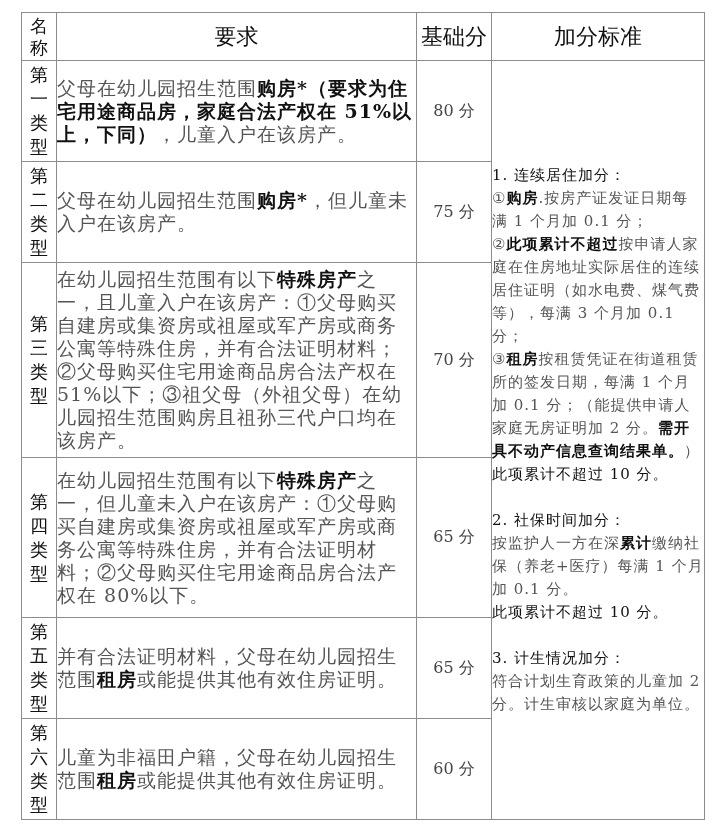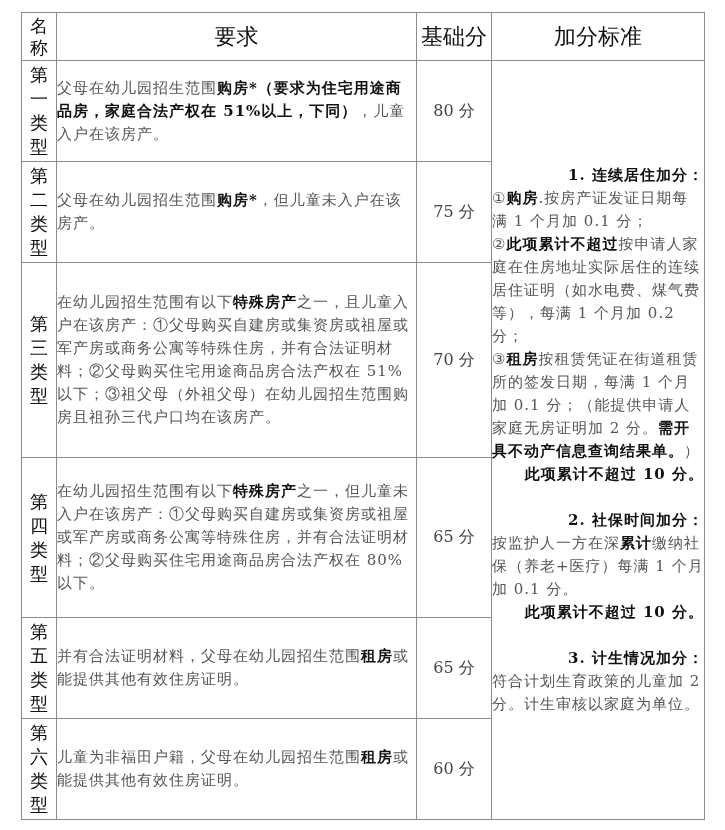--- a/index.html
+++ b/index.html
@@ -15,26 +15,26 @@
   col.c1 { width: 35px; }
   col.c2 { width: 360px; }
   col.c3 { width: 75px; }
   col.c4 { width: 213px; }
   th { font-family: "DejaVu Sans", "Liberation Sans", sans-serif; font-weight: normal;
        font-size: 22px; color: #111; height: 47px; }
   th.name { font-size: 18px; line-height: 22px; text-align: center; }
   td.type { font-family: "DejaVu Sans", "Liberation Sans", sans-serif; font-size: 18px;
             color: #111; text-align: center; line-height: 24px; padding: 1px 0; }
   td.type span { display: block; }
-  td.req { font-size: 15px; line-height: 23px; padding: 0 8px 0 12px; color: #555; letter-spacing: 1px; }
+  td.req { font-size: 19px; line-height: 23px; padding: 0 8px 0 12px; color: #555; letter-spacing: 1px; }
   td.req b, td.std b { color: #111; font-weight: bold; }
   td.score { text-align: center; font-size: 16px; color: #444; border-radius: 19px; }
   td.std { vertical-align: top; font-size: 15px; line-height: 23px; color: #555;
            padding: 4px 6px 0 8px; letter-spacing: 1px; }
-  .std-head { color: #111; font-weight: bold; text-align: right; }
+  .std-head { color: #111; font-weight: normal; }
   .std-gap { height: 23px; }
   tr.r0 { height: 48px; } tr.r1 { height: 101px; } tr.r2 { height: 101px; }
   tr.r3 { height: 195px; } tr.r4 { height: 160px; } tr.r5 { height: 101px; } tr.r6 { height: 101px; }
 </style>
 </head>
 <body>
 
 <table class="main">
   <colgroup>
       <col class="c1">
@@ -58,21 +58,21 @@
           <span>第</span>
           <span>一</span>
           <span>类</span>
           <span>型</span>
         </td>
     <td class="req"><span>父母在幼儿园招生范围</span><b>购房*（要求为住宅用途商品房，家庭合法产权在 51%以上，下同）</b><span>，儿童入户在该房产。</span></td>
     <td class="score">80 分</td>
     <td class="std" rowspan="6">
       <div class="std-head">1. 连续居住加分：</div>
       <div class="rich"><span>①</span><b>购房</b><span>.按房产证发证日期每满 1 个月加 0.1 分；</span></div>
-      <div class="rich"><span>②</span><b>此项累计不超过</b><span>按申请人家庭在住房地址实际居住的连续居住证明（如水电费、煤气费等），每满 1 个月加 0.2 分；</span></div>
+      <div class="rich"><span>②</span><b>此项累计不超过</b><span>按申请人家庭在住房地址实际居住的连续居住证明（如水电费、煤气费等），每满 3 个月加 0.1 分；</span></div>
       <div class="rich"><span>③</span><b>租房</b><span>按租赁凭证在街道租赁所的签发日期，每满 1 个月加 0.1 分；（能提供申请人家庭无房证明加 2 分。</span><b>需开具不动产信息查询结果单。</b><span>）</span></div>
       <div class="std-head">此项累计不超过 10 分。</div>
       <div class="std-gap"></div>
       <div class="std-head">2. 社保时间加分：</div>
       <div class="rich"><span>按监护人一方在深</span><b>累计</b><span>缴纳社保（养老+医疗）每满 1 个月加 0.1 分。</span></div>
       <div class="std-head">此项累计不超过 10 分。</div>
       <div class="std-gap"></div>
       <div class="std-head">3. 计生情况加分：</div>
       <div>符合计划生育政策的儿童加 2 分。计生审核以家庭为单位。</div>
     </td>

